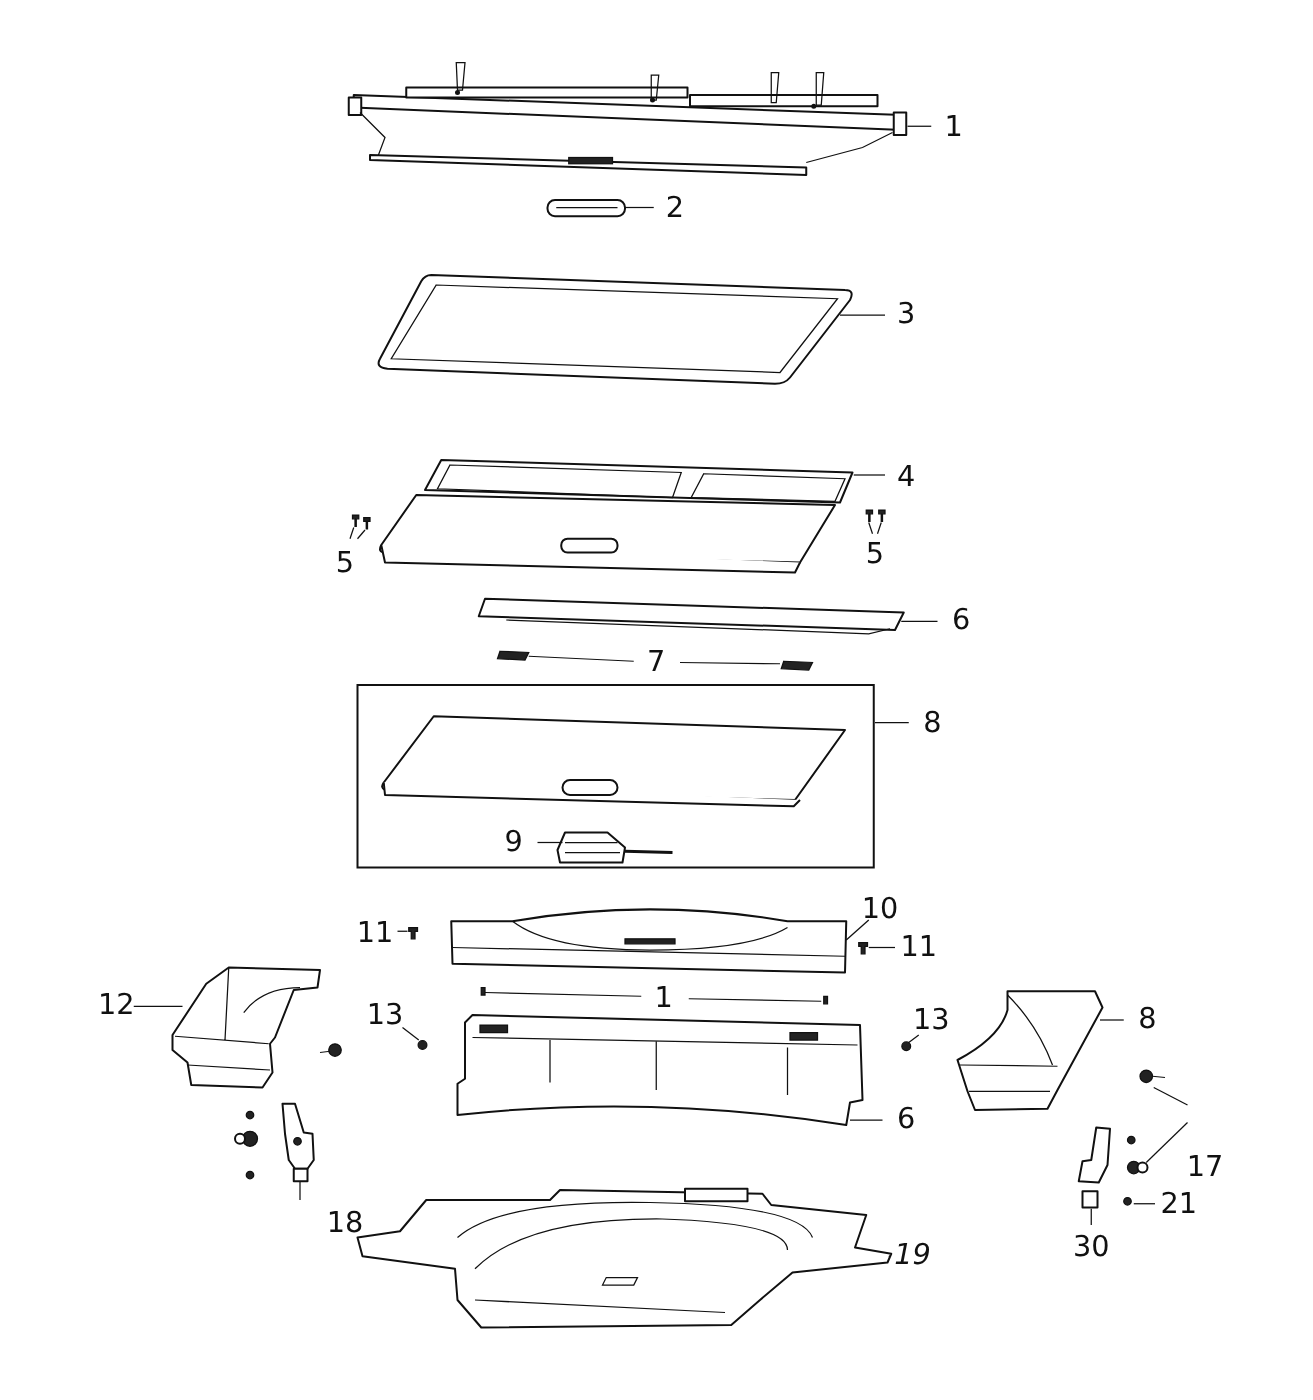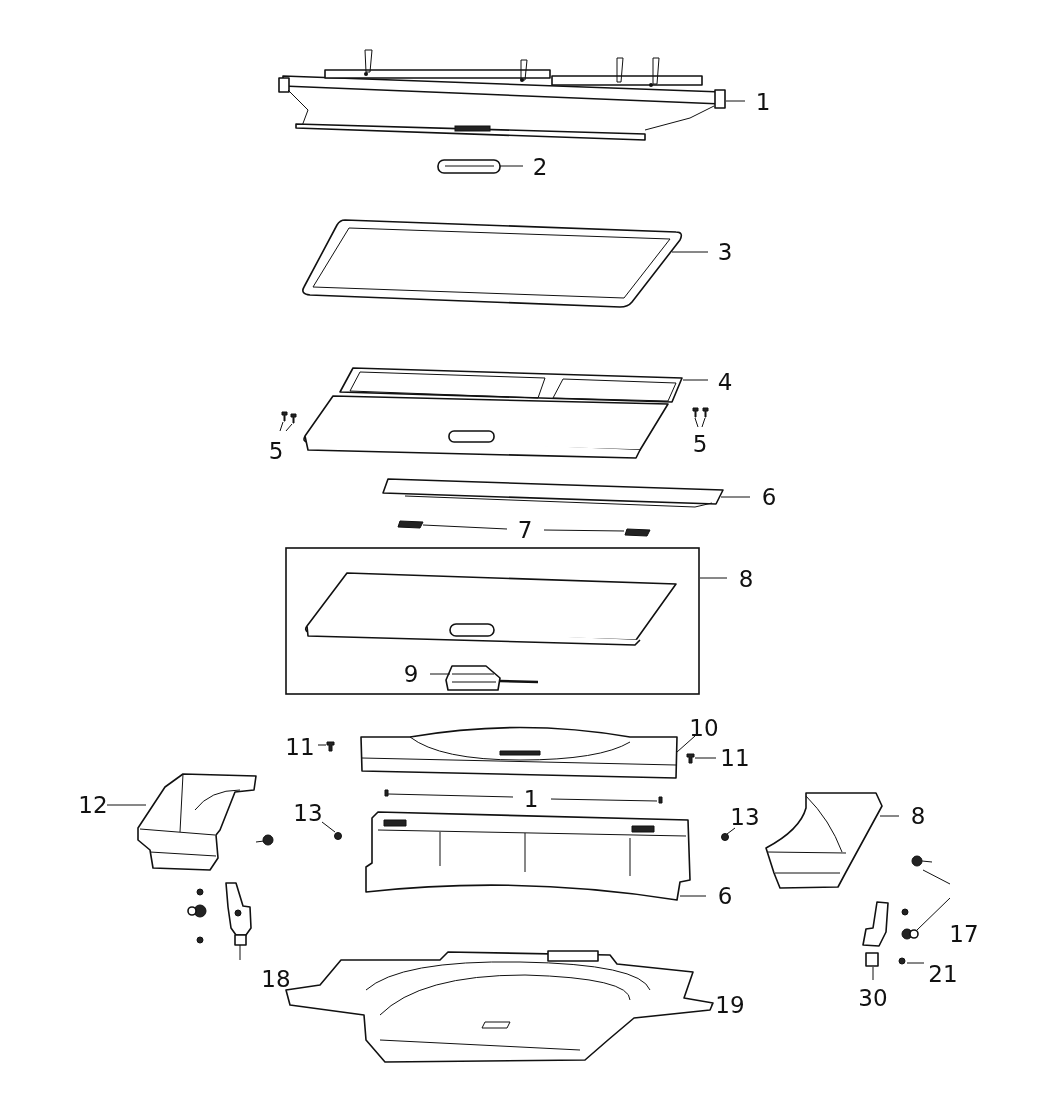--- a/index.html
+++ b/index.html
@@ -211,17 +211,17 @@
       <div class="lbl" style="left: 300px; top: 747px;">11</div>
       <div class="lbl" style="left: 735px; top: 758px;">11</div>
       <div class="lbl" style="left: 93px; top: 805px;">12</div>
       <div class="lbl" style="left: 308px; top: 813px;">13</div>
       <div class="lbl" style="left: 745px; top: 817px;">13</div>
       <div class="lbl" style="left: 531px; top: 799px;">1</div>
       <div class="lbl" style="left: 918px; top: 816px;">8</div>
       <div class="lbl" style="left: 725px; top: 896px;">6</div>
       <div class="lbl" style="left: 964px; top: 934px;">17</div>
       <div class="lbl" style="left: 239px; top: 979px; margin-left: 37px;">18</div>
-      <div class="lbl" style="left: 730px; top: 1005px;">19</div>
+      <div class="lbl" style="left: 730px; top: 1005px; font-style: italic;">19</div>
       <div class="lbl" style="left: 873px; top: 998px;">30</div>
-      <div class="lbl" style="left: 943px; top: 964px; margin-top: 10px;">21</div>
+      <div class="lbl" style="left: 943px; top: 964px;">21</div>
     </div>
 </div>
 
 </body></html>

